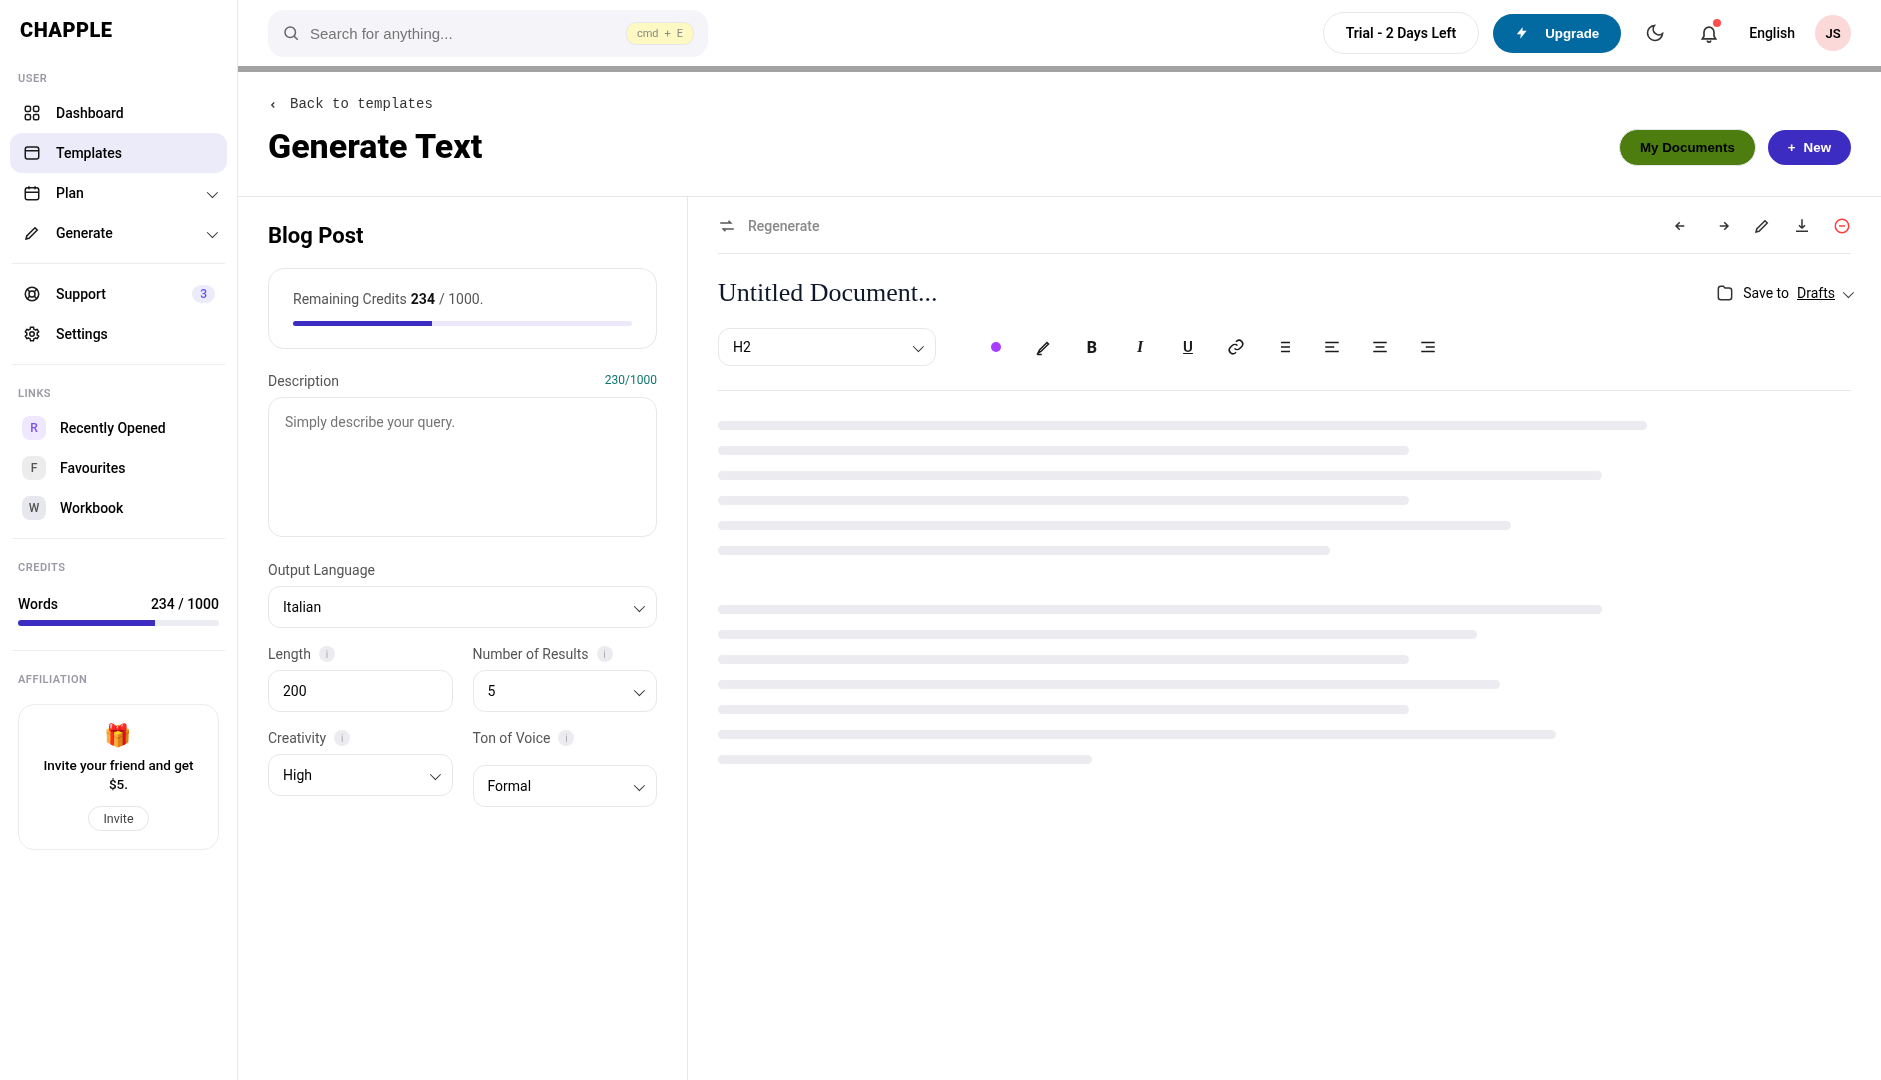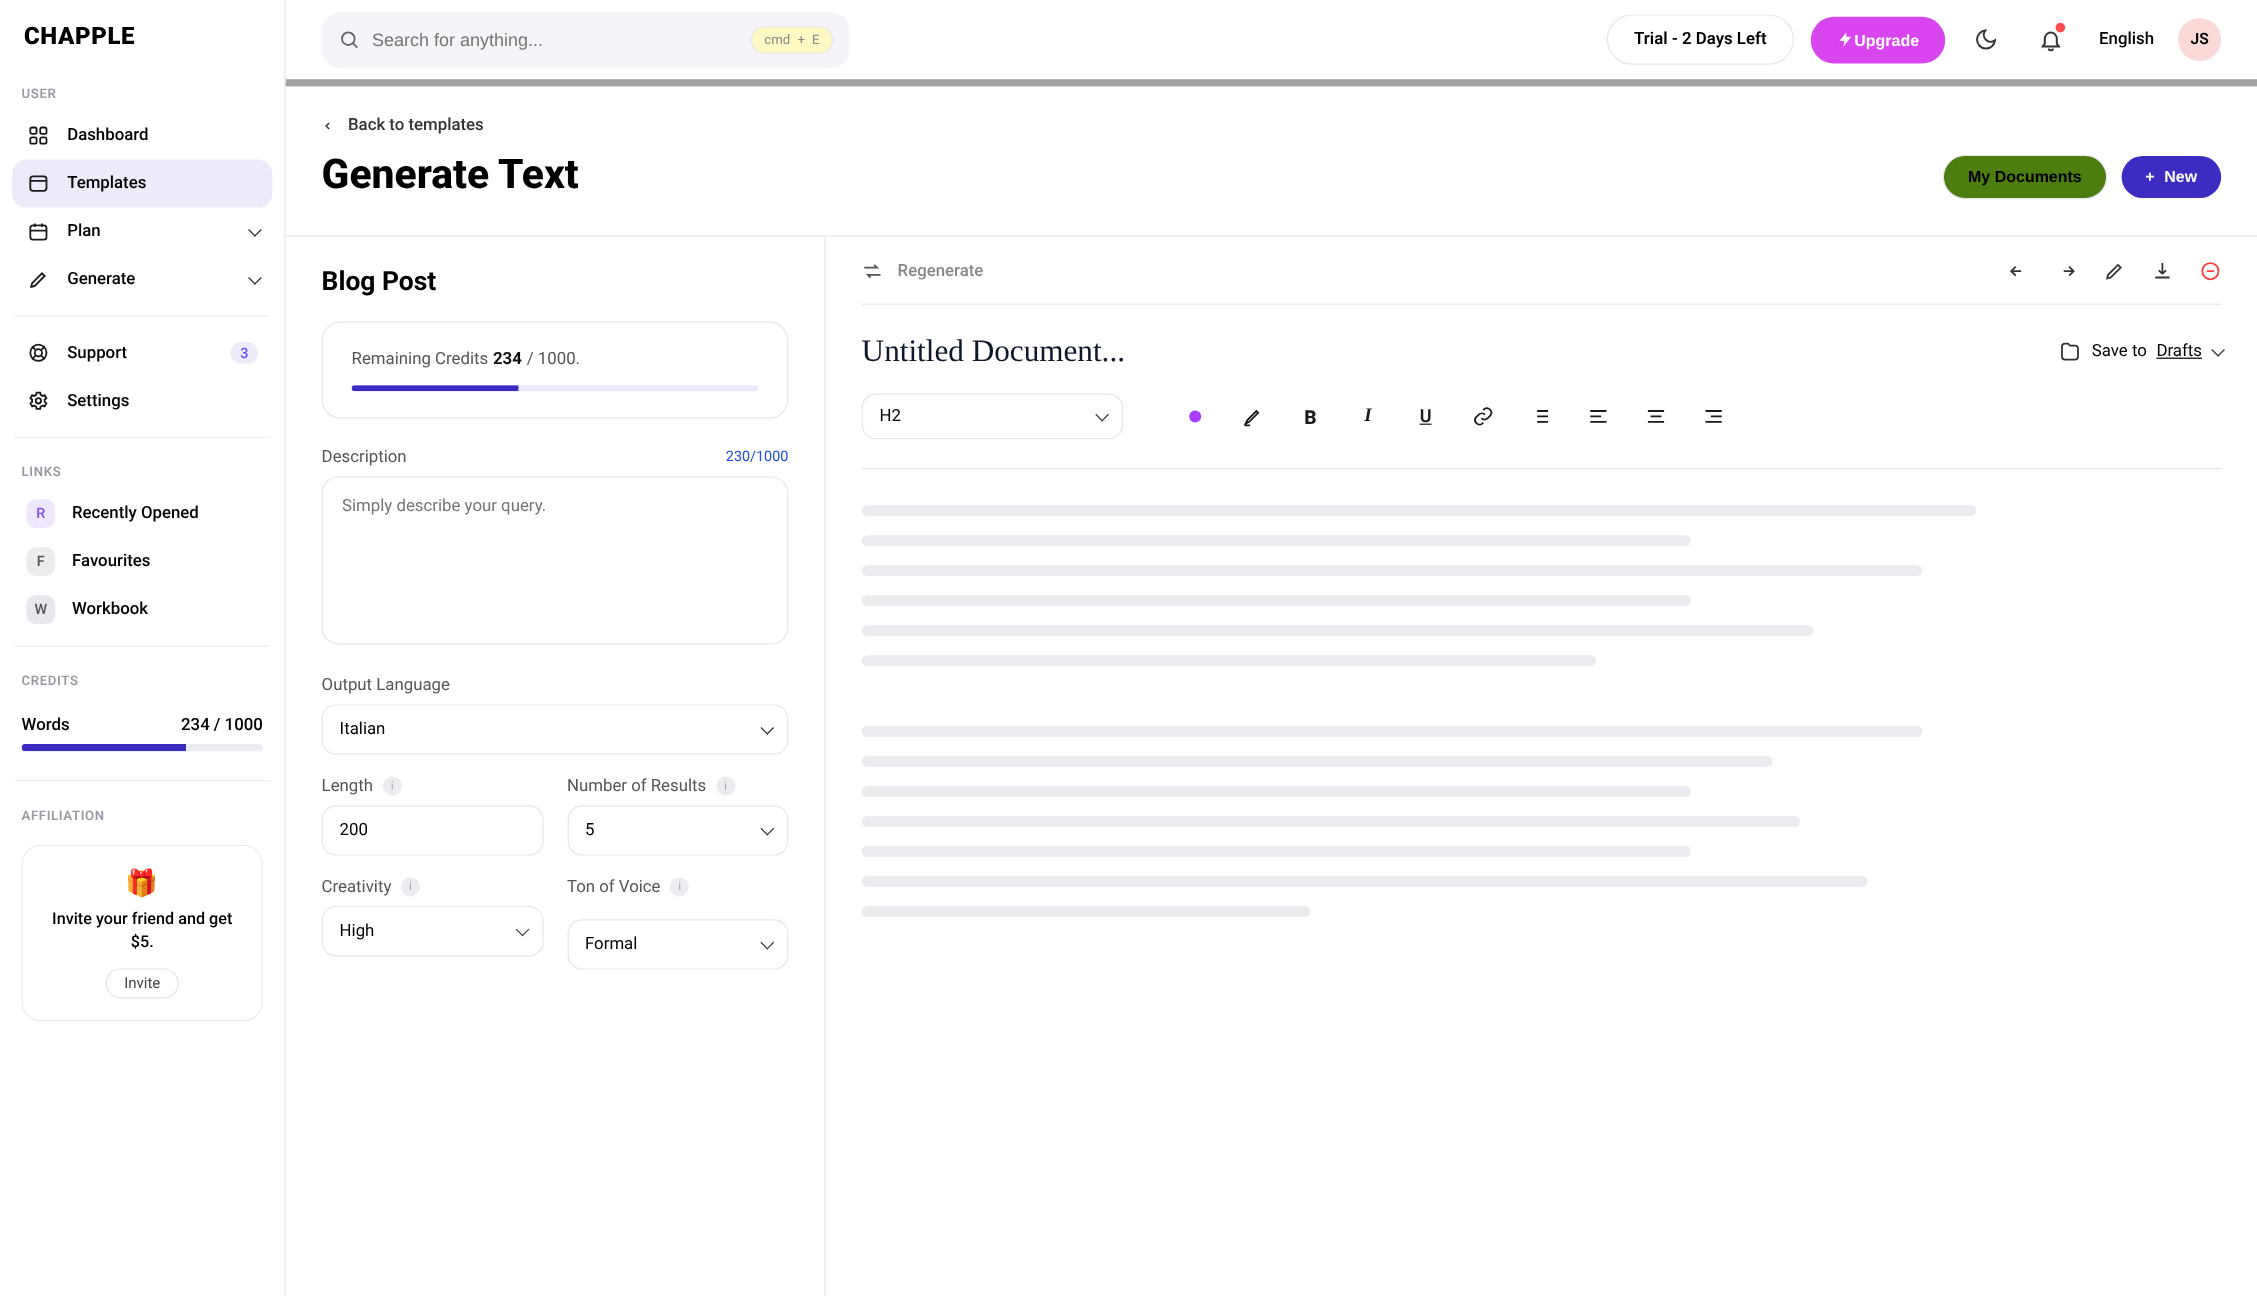--- a/index.html
+++ b/index.html
@@ -142,27 +142,27 @@
   display: flex; gap: 6px; align-items: center;
 }
 .topbar .spacer { flex: 1; }
 .trial-pill {
   border: 1px solid #e7e7e9;
   border-radius: 24px;
   padding: 12px 22px;
   font-weight: 600;
 }
 .upgrade-btn {
-  background: #d946ef;
+  background: #0369a1;
   color: #fff;
   border: none;
   border-radius: 24px;
   padding: 12px 22px;
   font-weight: 600;
-  display: flex; align-items: flex-start; gap: 0;
+  display: flex; align-items: flex-start; gap: 16px;
   cursor: pointer;
 }
 .icon-btn {
   width: 40px; height: 40px;
   display: flex; align-items: center; justify-content: center;
   border-radius: 50%;
   cursor: pointer;
   position: relative;
 }
 .notif-dot {
@@ -183,20 +183,21 @@
   padding: 24px 30px 30px;
   border-bottom: 1px solid #e7e7e9;
   display: flex;
   align-items: flex-end;
   justify-content: space-between;
 }
 .back-link {
   display: flex; align-items: flex-end; gap: 12px;
   color: #333; font-weight: 500; cursor: pointer;
   margin-bottom: 14px;
+  font-family: Liberation Mono, monospace;
 }
 .page-title { font-size: 34px; font-weight: 800; }
 .head-actions { display: flex; gap: 12px; align-items: center; }
 .btn-outline {
   background: #4d7c0f;
   border: 1px solid #e7e7e9;
   border-radius: 24px;
   padding: 10px 20px;
   font-weight: 600;
   cursor: pointer;
@@ -233,21 +234,21 @@
   margin-top: 14px;
   height: 5px;
   background: #ece8fa;
   border-radius: 3px;
   overflow: hidden;
 }
 .credit-card .bar .fill { height: 100%; background: #3d2cc2; }
 .field-row { display: flex; justify-content: space-between; align-items: flex-start; margin-bottom: 8px; }
 .field-label { color: #555; font-size: 14px; display:flex; align-items:center; gap:8px;}
 .info-dot { width:16px;height:16px;border-radius:50%;background:#ececf0;display:inline-flex;align-items:center;justify-content:center;font-size:10px;color:#aaa;}
-.counter { color: #1d4ed8; font-size: 12px; }
+.counter { color: #0f766e; font-size: 12px; }
 .textarea {
   width: 100%;
   border: 1px solid #e7e7e9;
   border-radius: 14px;
   padding: 16px;
   min-height: 140px;
   resize: none;
   font-family: inherit;
   font-size: 14px;
   outline: none;

